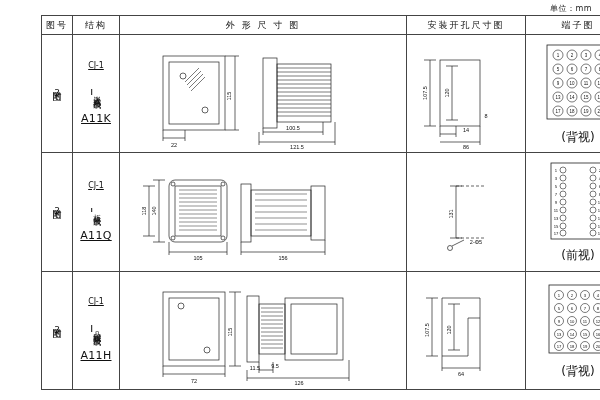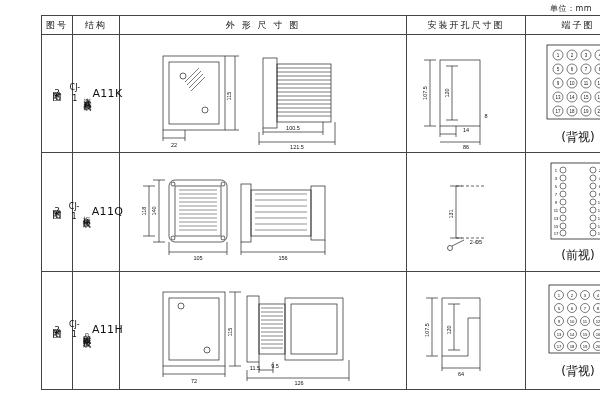--- a/index.html
+++ b/index.html
@@ -41,22 +41,22 @@
   .col-struct{width:46px;}
   .col-outline{width:286px;}
   .col-hole{width:118px;}
   .col-term{width:104px;}
 
   tbody tr{height:118px;}
 
   .cell-no{font-size:9px;line-height:1.35;}
   .cell-struct{font-size:8px;line-height:1.3;}
   .struct-vert{
-    display:flex;flex-direction:row;align-items:center;justify-content:center;
-    gap:1px;height:112px;
+    display:flex;flex-direction:column;align-items:center;justify-content:center;
+    gap:17px;height:112px;text-decoration:underline;
   }
   .struct-vert .cn{
     writing-mode:vertical-rl;
     text-orientation:upright;
     letter-spacing:1px;
     font-size:8px;
   }
   .struct-vert .code{font-size:11px;letter-spacing:.3px;}
   .struct-vert .top{font-size:8px;}
   svg{display:block;}

